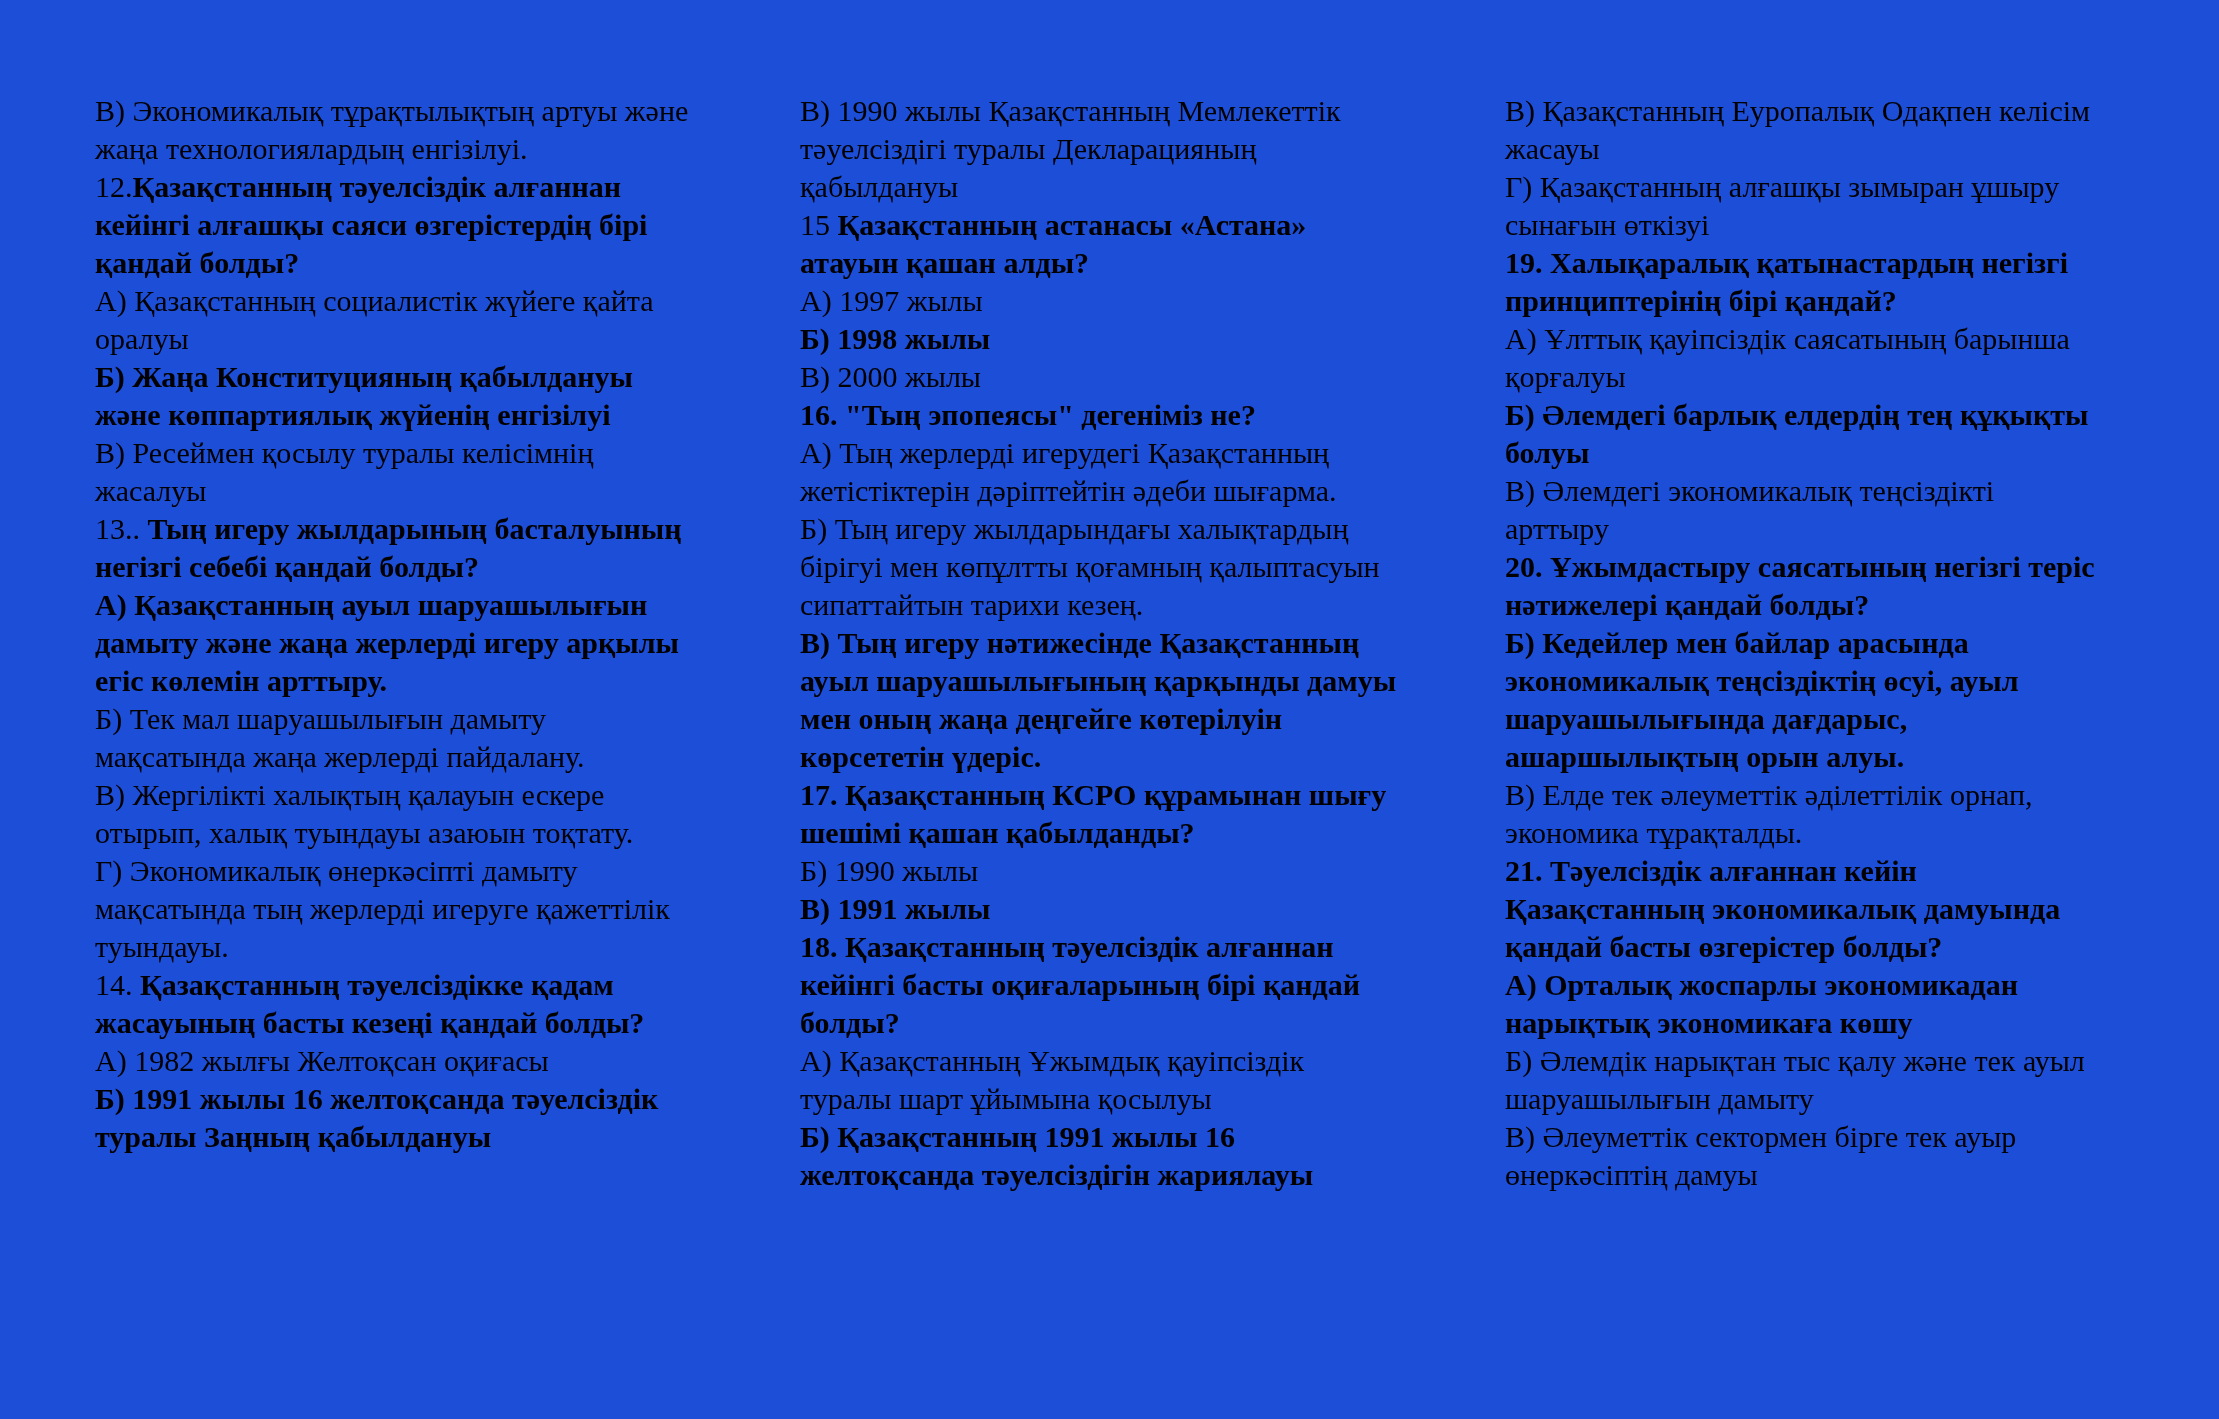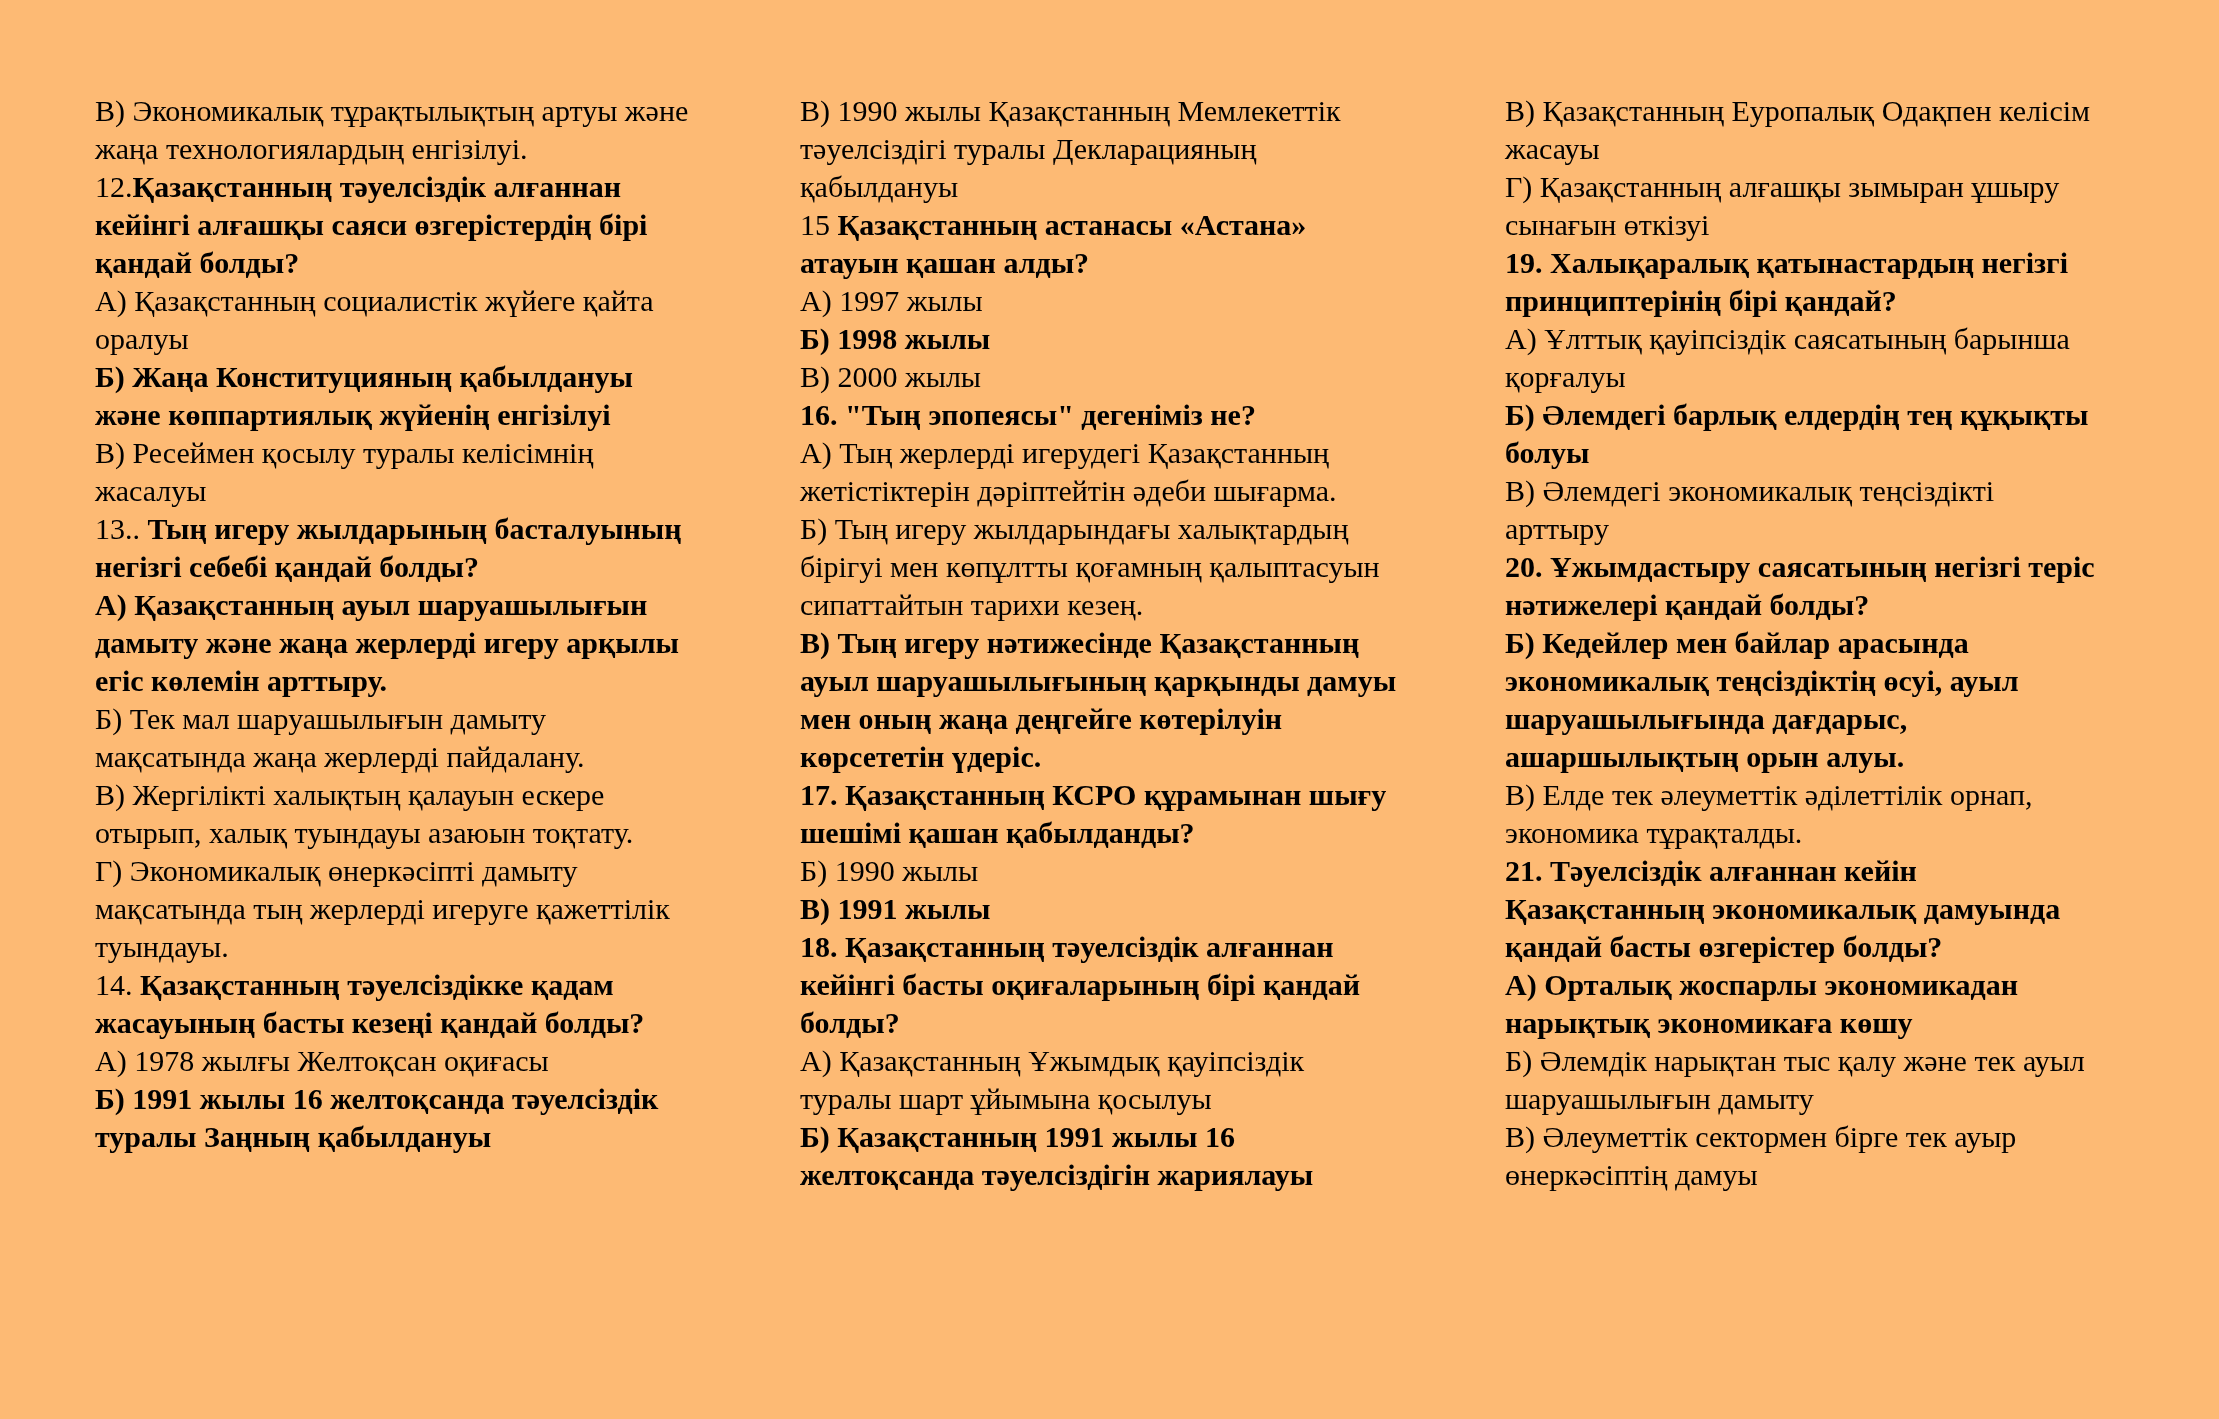--- a/index.html
+++ b/index.html
@@ -4,21 +4,21 @@
 <style>
   html, body {
     margin: 0;
     padding: 0;
     background: #ffffff;
   }
   .page {
     position: relative;
     width: 2219px;
     height: 1419px;
-    background: #fdba74;
+    background: #1d4ed8;
     color: #000000;
     overflow: hidden;
     box-sizing: border-box;
     padding: 92px 0 0 95px;
     font-family: "Liberation Serif", "DejaVu Serif", serif;
     font-size: 30px;
     line-height: 38px;
   }
   .cols {
     display: flex;
@@ -48,21 +48,21 @@
         <p class="item"><span class="run">12.</span><span class="run b">Қазақстанның тәуелсіздік алғаннан кейінгі алғашқы саяси өзгерістердің бірі қандай болды?</span></p>
         <p class="item"><span class="run">А) Қазақстанның социалистік жүйеге қайта оралуы</span></p>
         <p class="item"><span class="run b">Б) Жаңа Конституцияның қабылдануы және көппартиялық жүйенің енгізілуі</span></p>
         <p class="item"><span class="run">В) Ресеймен қосылу туралы келісімнің жасалуы</span></p>
         <p class="item"><span class="run">13..</span><span class="run b"> Тың игеру жылдарының басталуының негізгі себебі қандай болды?</span></p>
         <p class="item"><span class="run b">А) Қазақстанның ауыл шаруашылығын дамыту және жаңа жерлерді игеру арқылы егіс көлемін арттыру.</span></p>
         <p class="item"><span class="run">Б) Тек мал шаруашылығын дамыту мақсатында жаңа жерлерді пайдалану.</span></p>
         <p class="item"><span class="run">В) Жергілікті халықтың қалауын ескере отырып, халық туындауы азаюын тоқтату.</span></p>
         <p class="item"><span class="run">Г) Экономикалық өнеркәсіпті дамыту мақсатында тың жерлерді игеруге қажеттілік туындауы.</span></p>
         <p class="item"><span class="run">14.</span><span class="run b"> Қазақстанның тәуелсіздікке қадам жасауының басты кезеңі қандай болды?</span></p>
-        <p class="item"><span class="run">А) 1978 жылғы Желтоқсан оқиғасы</span></p>
+        <p class="item"><span class="run">А) 1982 жылғы Желтоқсан оқиғасы</span></p>
         <p class="item"><span class="run b">Б) 1991 жылы 16 желтоқсанда тәуелсіздік туралы Заңның қабылдануы</span></p>
       </div>
     <div class="col">
         <p class="item"><span class="run">В) 1990 жылы Қазақстанның Мемлекеттік тәуелсіздігі туралы Декларацияның қабылдануы</span></p>
         <p class="item"><span class="run">15 </span><span class="run b">Қазақстанның астанасы «Астана» атауын қашан алды?</span></p>
         <p class="item"><span class="run">А) 1997 жылы</span></p>
         <p class="item"><span class="run b">Б) 1998 жылы</span></p>
         <p class="item"><span class="run">В) 2000 жылы</span></p>
         <p class="item"><span class="run b">16. "Тың эпопеясы" дегеніміз не?</span></p>
         <p class="item"><span class="run">А) Тың жерлерді игерудегі Қазақстанның жетістіктерін дәріптейтін әдеби шығарма.</span></p>

